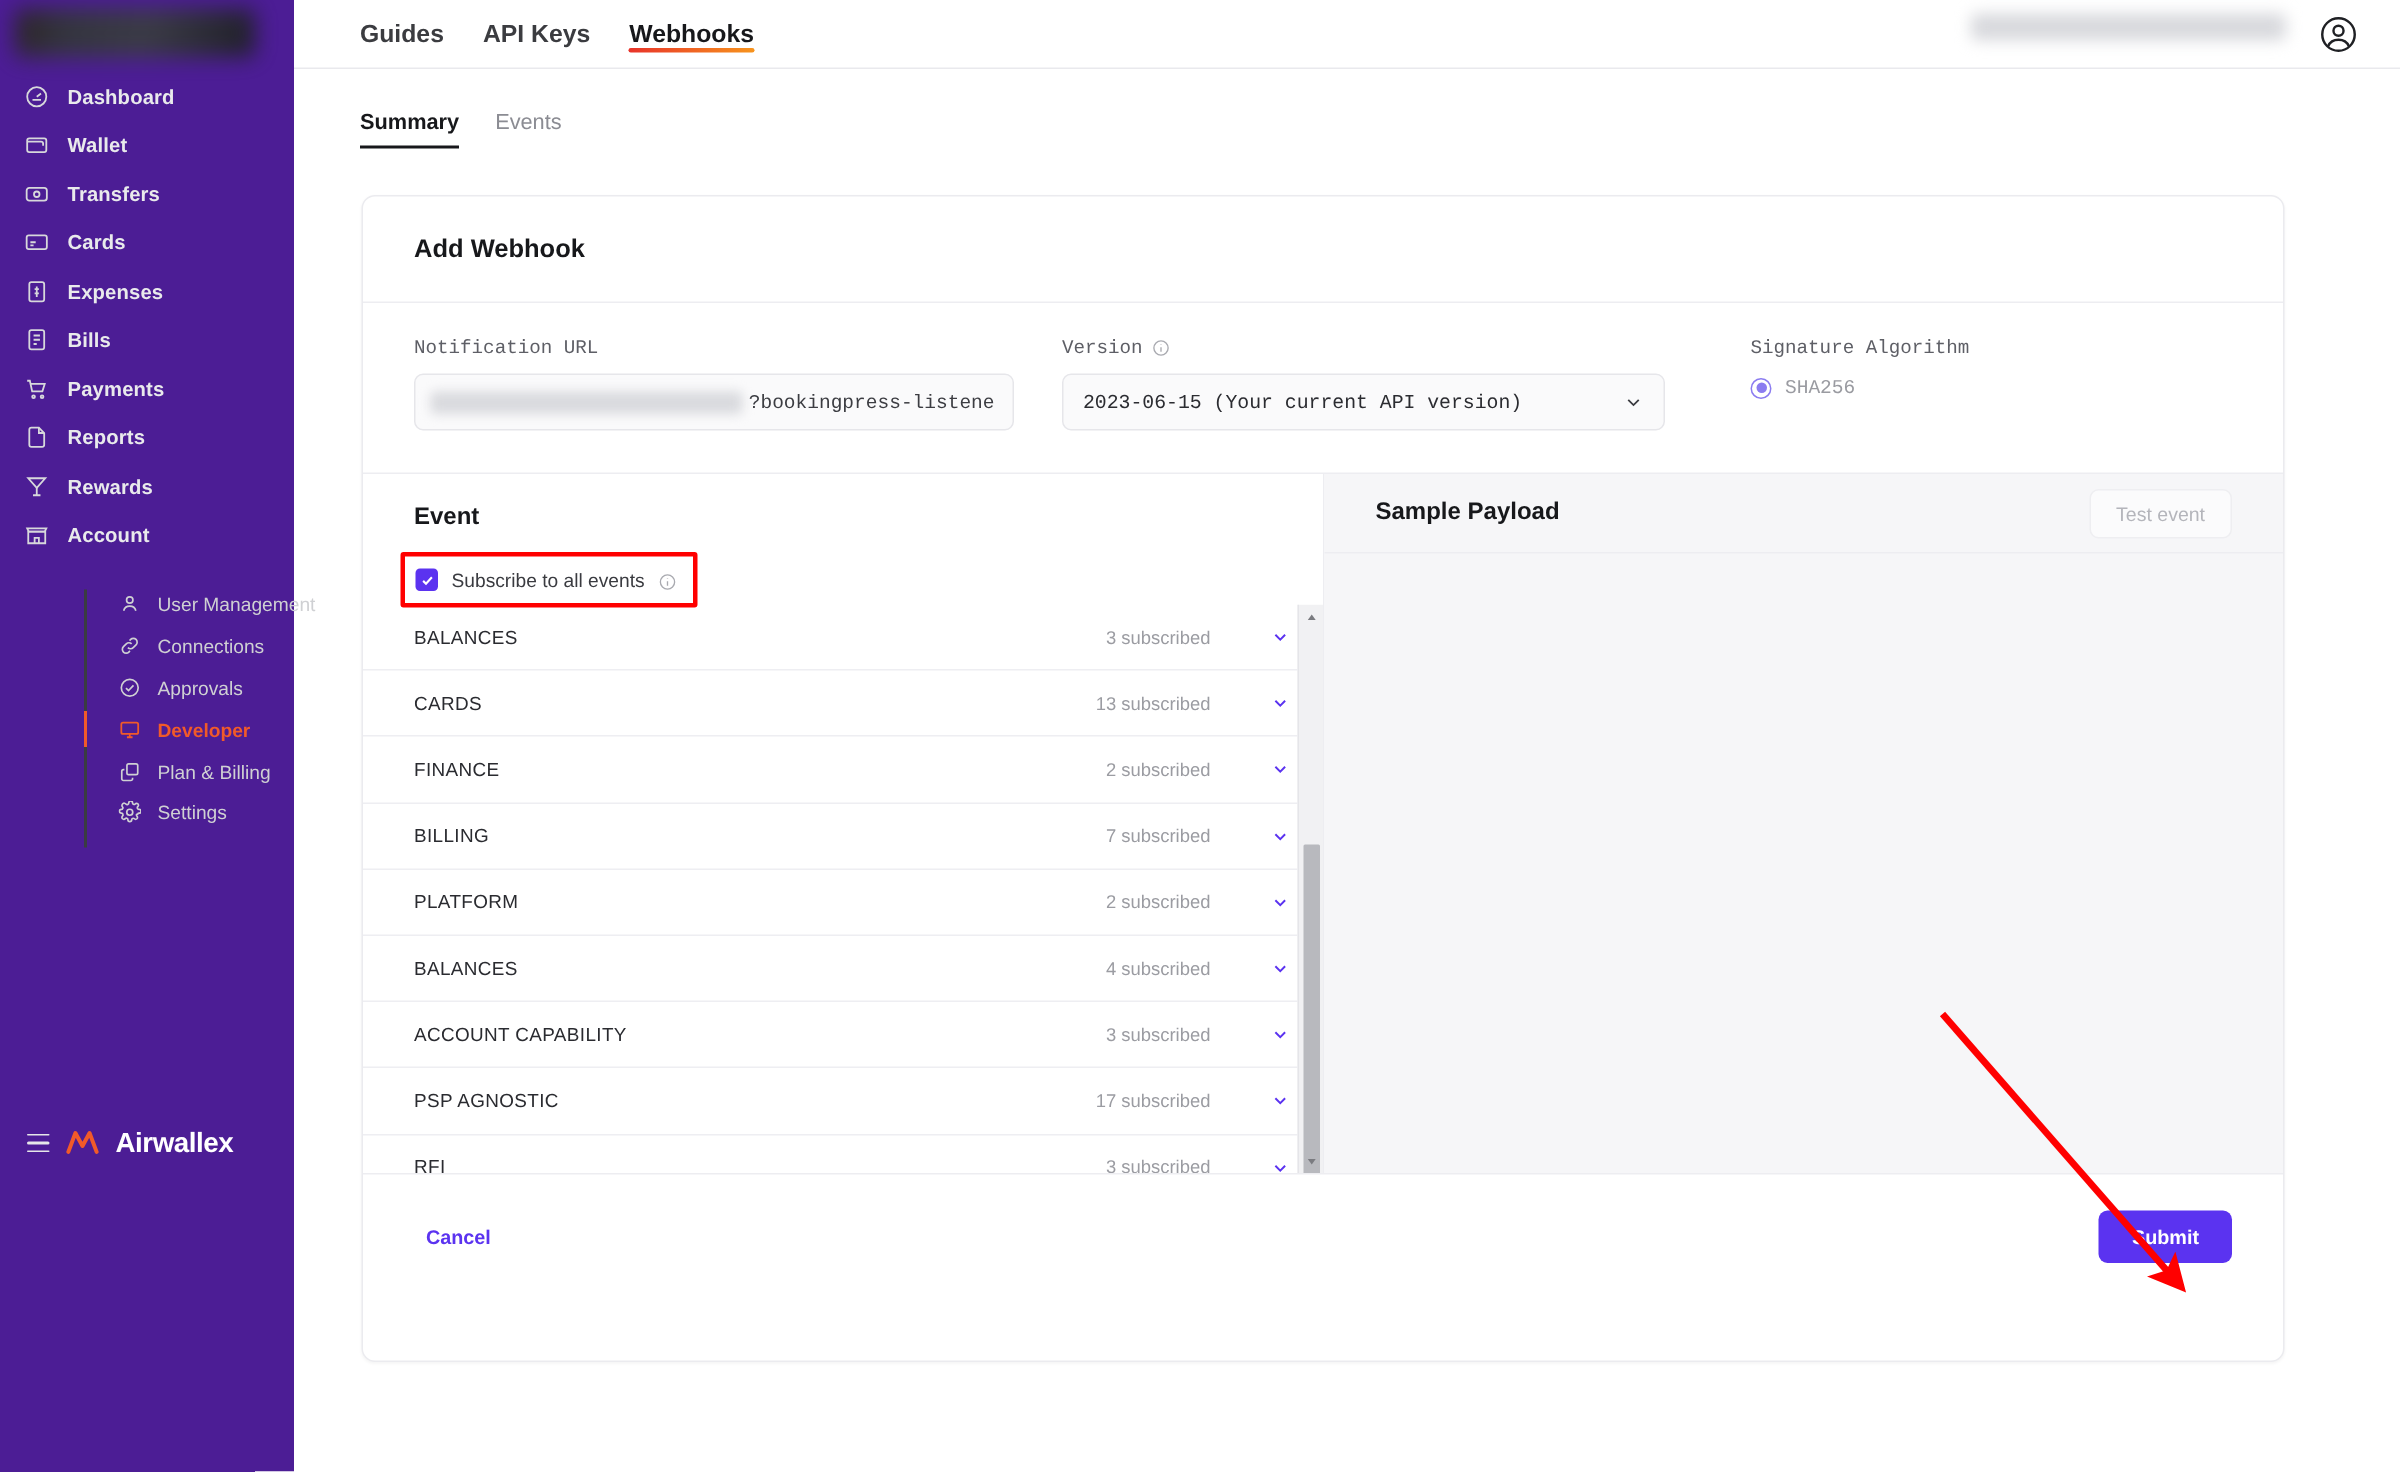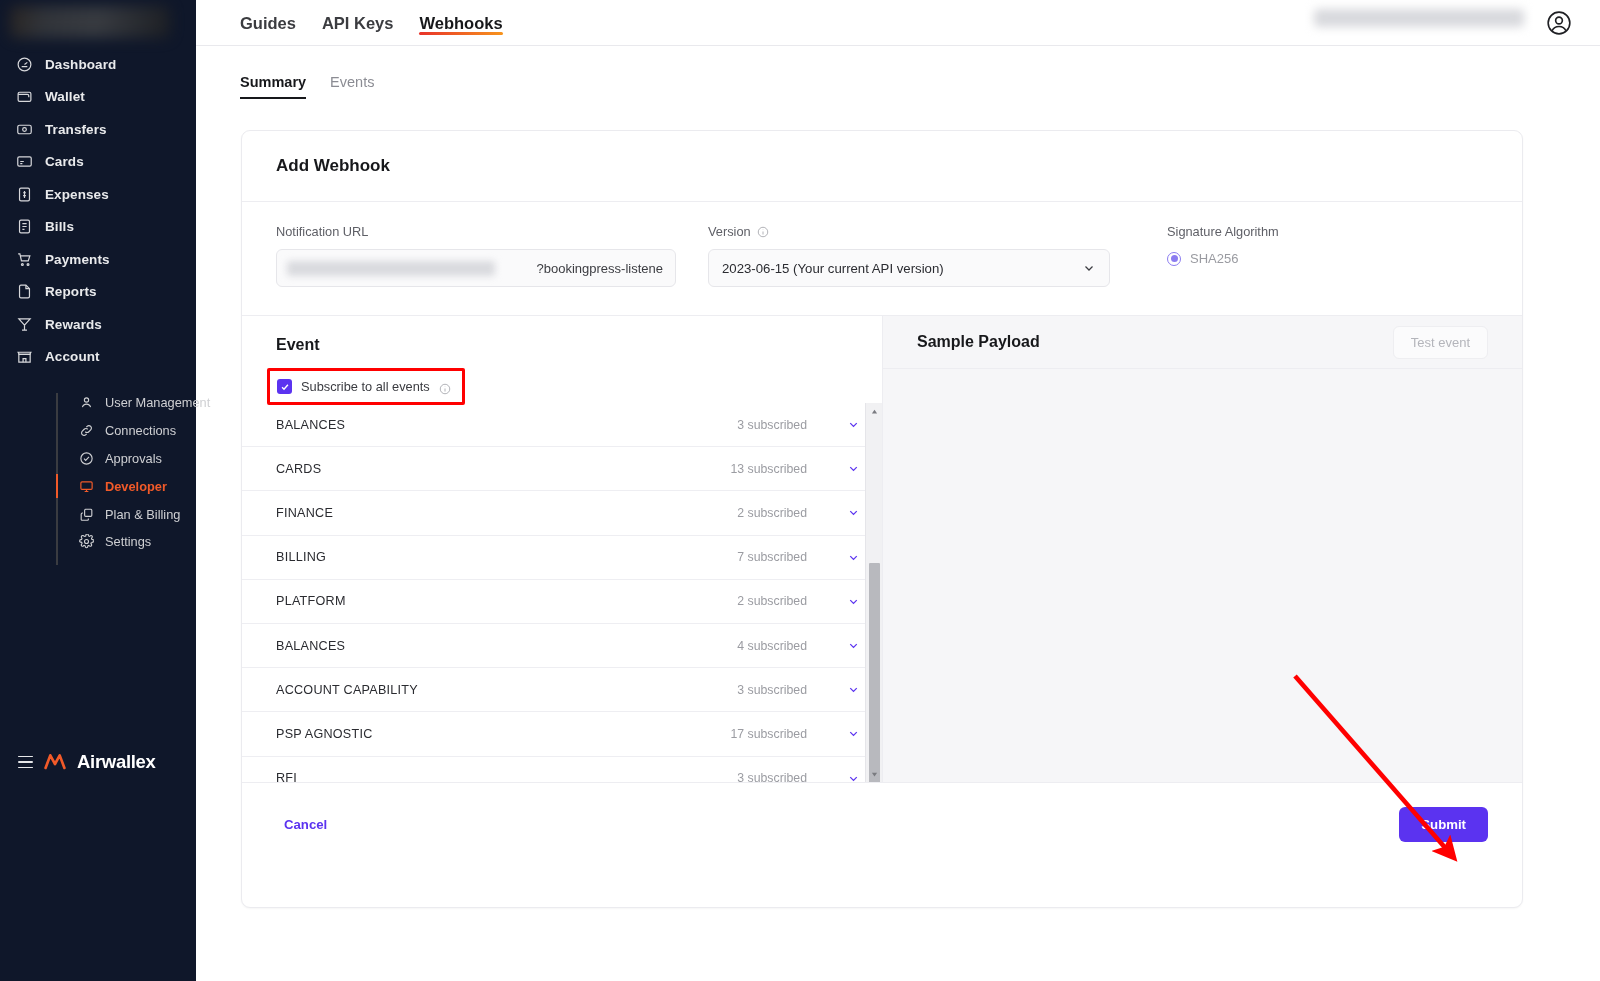--- a/index.html
+++ b/index.html
@@ -8,21 +8,21 @@
     font-family: "Liberation Sans", sans-serif;
     background: #ffffff;
     overflow: hidden;
   }
   #root { position: relative; width: 1600px; height: 981px; }
 
   
   .sidebar {
     position: absolute; left: 0; top: 0;
     width: 196px; height: 981px;
-    background: #0f172a;
+    background: #4c1d95;
     color: #e8e8ea;
   }
   .org-blur {
     position: absolute; left: 10px; top: 6px;
     width: 160px; height: 32px;
     border-radius: 5px;
     background: linear-gradient(100deg, #2a2522 0%, #33363b 22%, #3a3d42 55%, #1d1f23 100%);
     filter: blur(7px);
     opacity: .95;
   }
@@ -102,21 +102,21 @@
     position: absolute; left: 241px; top: 130px; width: 1282px; height: 778px;
     background: #ffffff; border: 1px solid #ebebef; border-radius: 9px;
     box-shadow: 0 1px 2px rgba(20,20,30,.04);
     overflow: hidden;
   }
   .card-head { height: 70px; display: flex; align-items: center; padding: 0 34px; }
   .card-title { font-size: 17px; font-weight: 700; color: #17181b; }
   .divider { height: 1px; background: #ededf1; }
 
   .form-row { display: flex; padding: 22px 34px 28px 34px; gap: 0; }
-  .field { display: flex; flex-direction: column; }
+  .field { display: flex; flex-direction: column; font-family: Liberation Mono, monospace; }
   .field.url { width: 400px; }
   .field.version { width: 402px; margin-left: 32px; }
   .field.sig { margin-left: 57px; }
   .field-label {
     font-size: 12.8px; color: #5e5f66; margin-bottom: 10px;
     display: flex; align-items: center; gap: 6px;
   }
   .info-ico { width: 12px; height: 12px; color: #a9aab0; }
   .input-box {
     position: relative; height: 38px; border: 1px solid #e6e6ea; border-radius: 6px;

